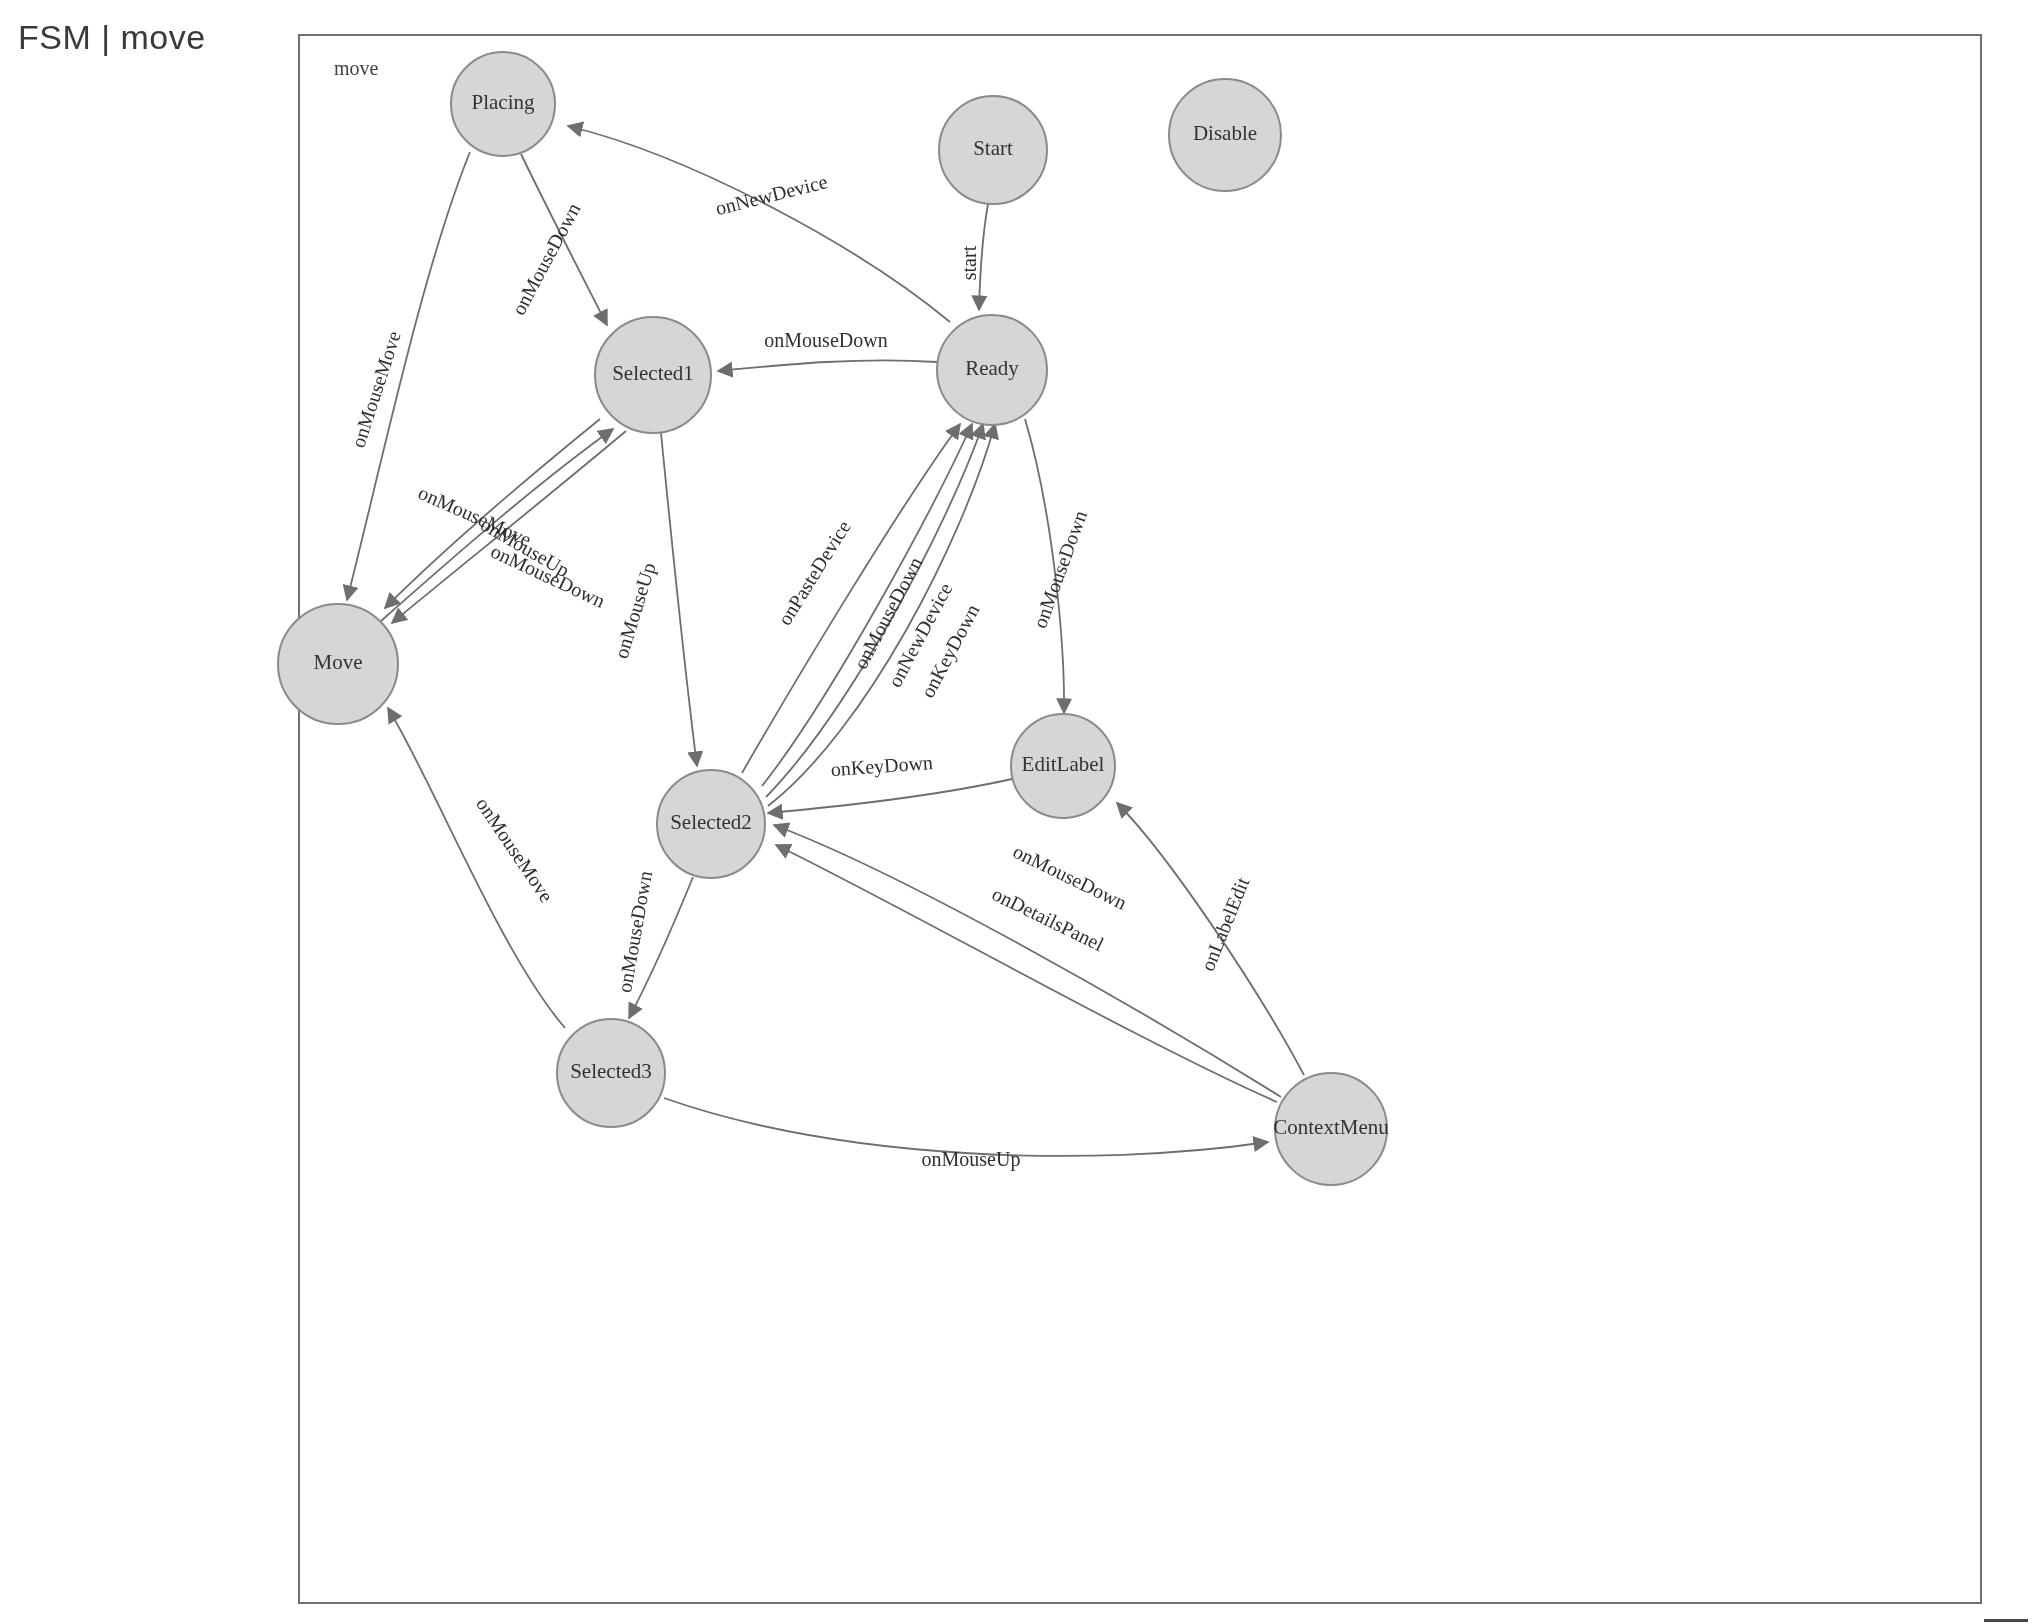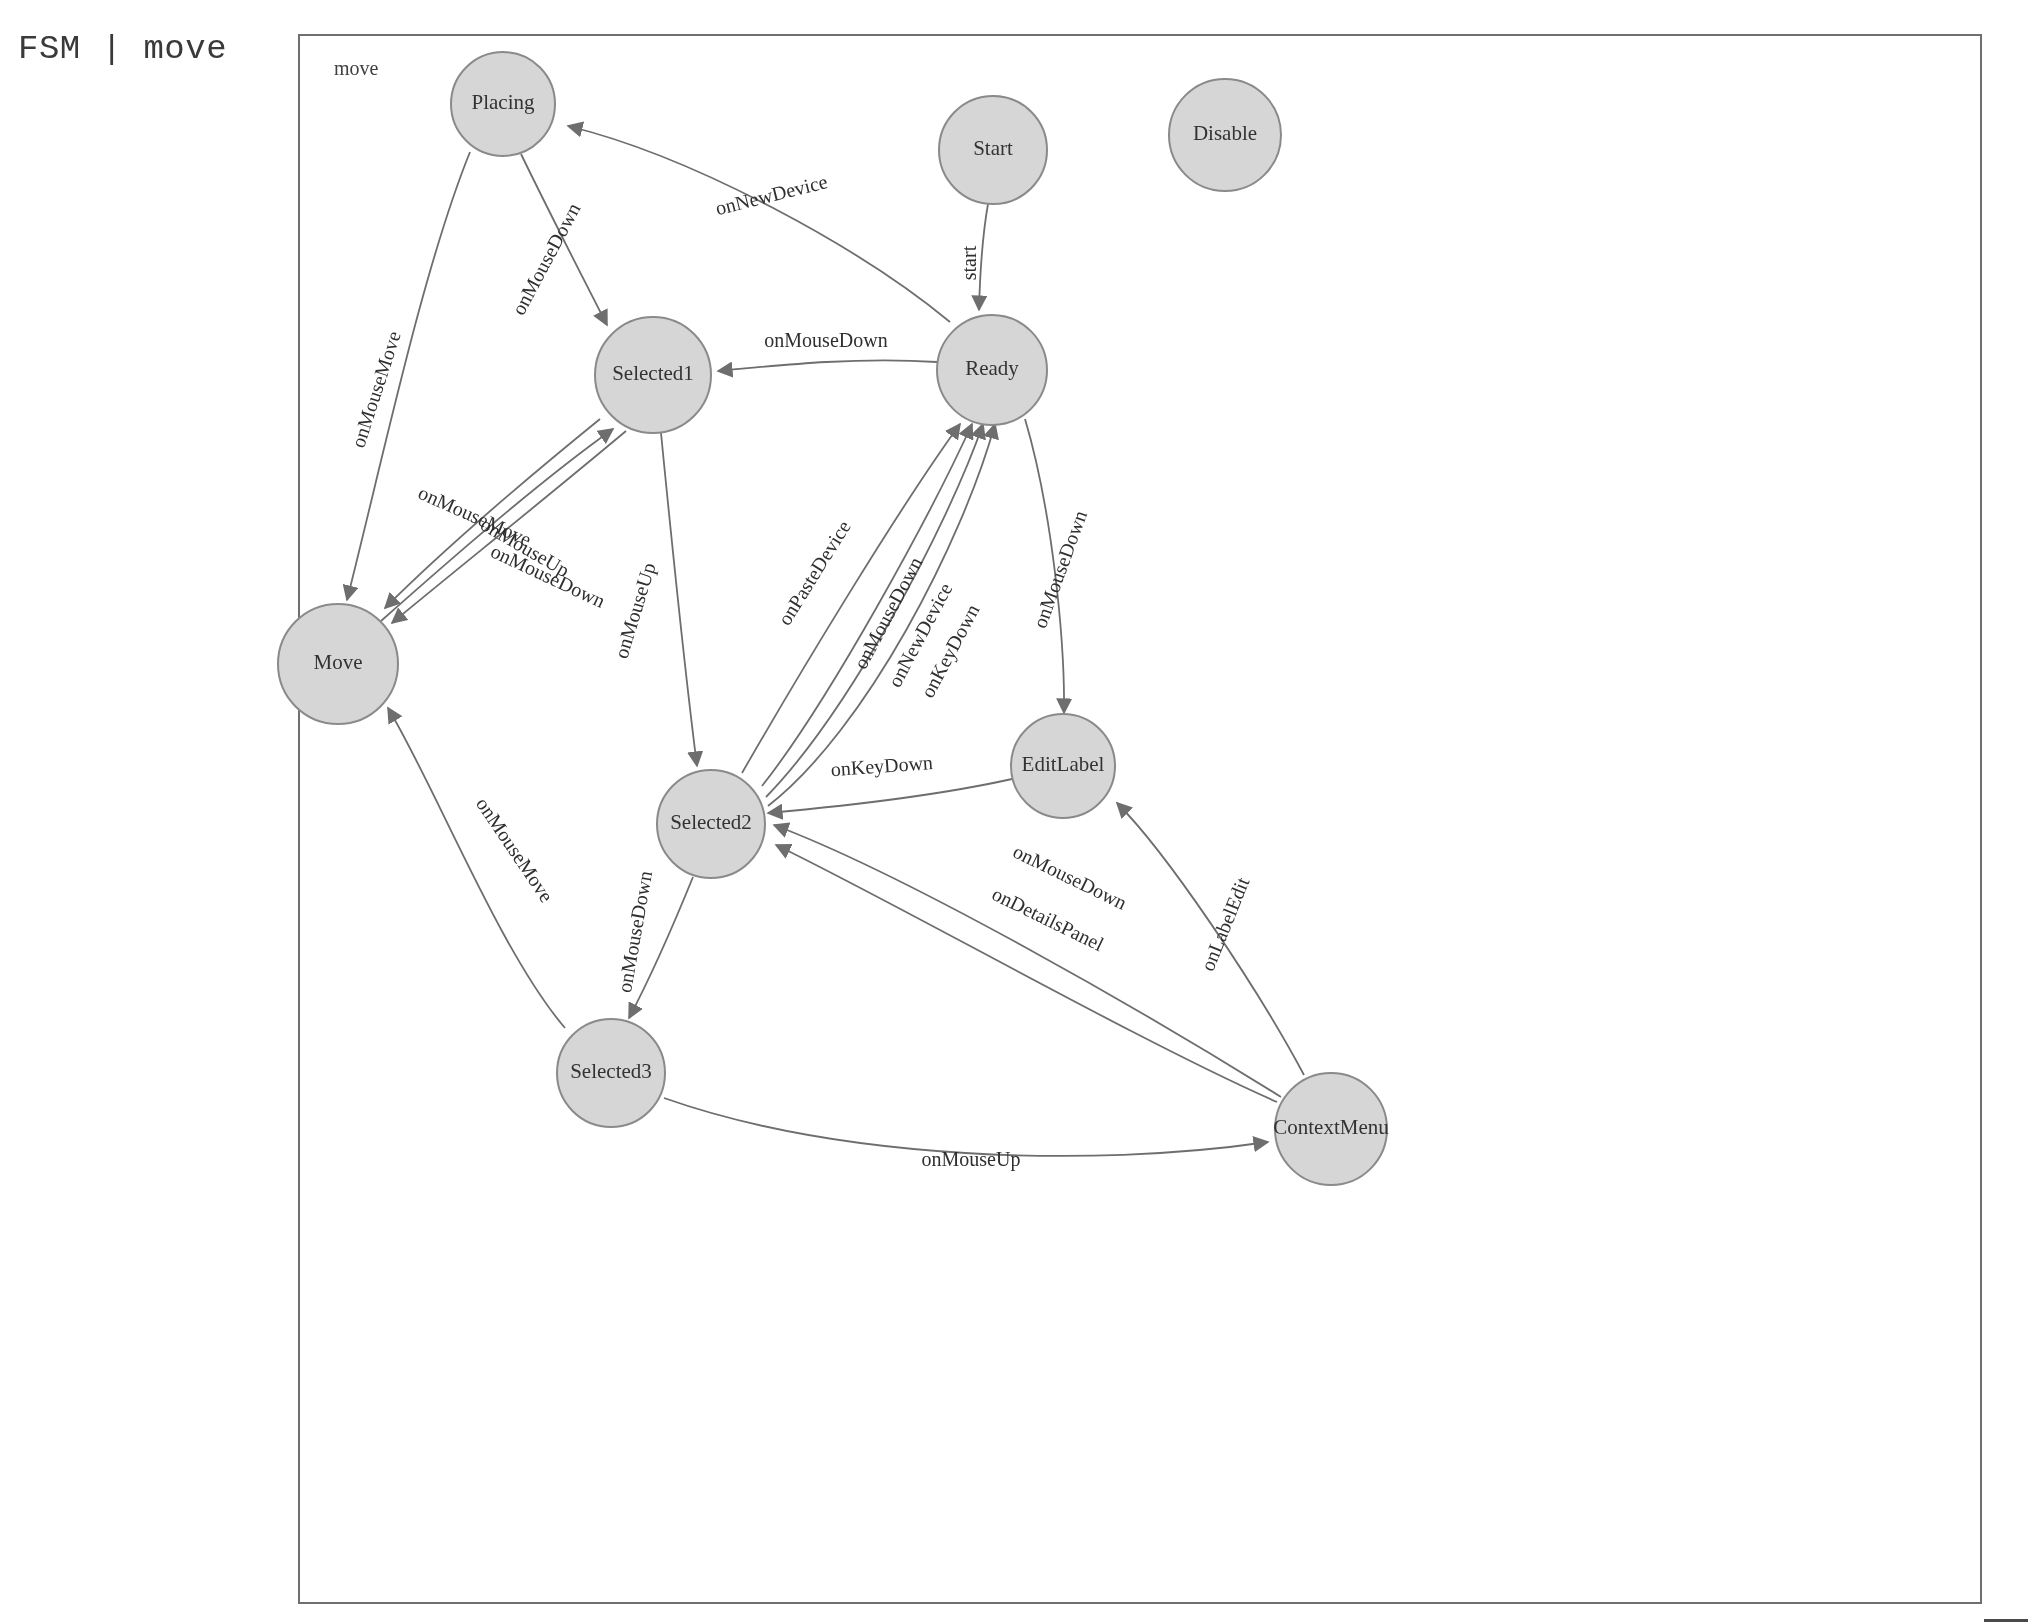--- a/index.html
+++ b/index.html
@@ -10,22 +10,22 @@
   body {
     font-family: "Liberation Serif", serif;
     width: 2034px;
     height: 1624px;
     position: relative;
     overflow: hidden;
   }
   #page-title {
     position: absolute;
     left: 18px;
-    top: 30px;
-    font-family: Liberation Mono, monospace;
+    top: 18px;
+    font-family: Liberation Sans, sans-serif;
     font-size: 34px;
     color: #3a3a3a;
     letter-spacing: 0.5px;
     white-space: nowrap;
   }
   #diagram-frame {
     position: absolute;
     left: 298px;
     top: 34px;
     width: 1684px;

